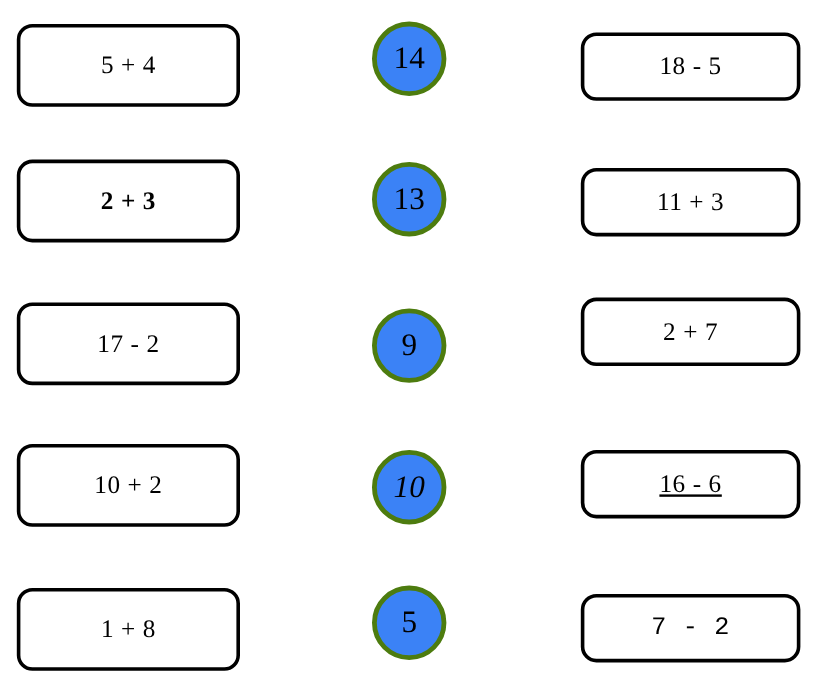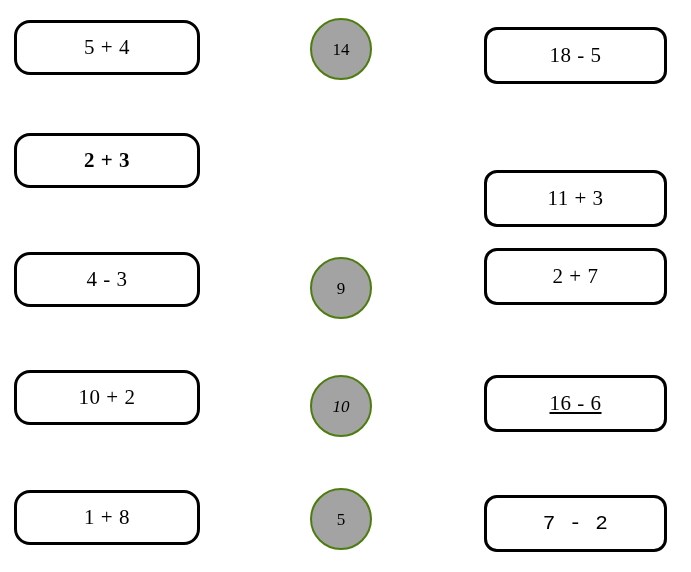--- a/index.html
+++ b/index.html
@@ -28,37 +28,37 @@
     border-radius: 13px;
     display: flex;
     align-items: center;
     justify-content: center;
     font-size: 21px;
     line-height: 1;
     color: #000000;
     letter-spacing: 0.5px;
     white-space: nowrap;
   }
-  .card.left  { left: 14px;  width: 186px; height: 55px; border-radius: 16px; }
+  .card.left  { left: 14px;  width: 186px; height: 69px; }
   .card.right { left: 484px; width: 183px; height: 57px; }
 
   
   .circle {
     position: absolute;
     box-sizing: border-box;
     left: 310px;
     width: 62px;
     height: 62px;
-    background: #a3a3a3;
-    border: 2px solid #4d7c0f;
+    background: #3b82f6;
+    border: 4px solid #4d7c0f;
     border-radius: 50%;
     display: flex;
     align-items: center;
     justify-content: center;
-    font-size: 17px;
+    font-size: 26px;
     line-height: 1;
     color: #000000;
     white-space: nowrap;
   }
 
   .expr-text,
   .num-text {
     display: block;
     pointer-events: none;
   }
@@ -70,53 +70,56 @@
 
   <div class="card left" style="top:20px;">
     <span class="expr-text">5 + 4</span>
   </div>
 
   <div class="card left" style="top:133px;font-weight:bold;">
     <span class="expr-text">2 + 3</span>
   </div>
 
   <div class="card left" style="top:252px;">
-    <span class="expr-text">4 - 3</span>
+    <span class="expr-text">17 - 2</span>
   </div>
 
   <div class="card left" style="top:370px;">
     <span class="expr-text">10 + 2</span>
   </div>
 
   <div class="card left" style="top:490px;">
     <span class="expr-text">1 + 8</span>
   </div>
 
   <div class="circle" style="top:18px;">
     <span class="num-text">14</span>
   </div>
 
+  <div class="circle" style="top:135px;">
+    <span class="num-text">13</span>
+  </div>
 
   <div class="circle" style="top:257px;">
     <span class="num-text">9</span>
   </div>
 
   <div class="circle" style="top:375px;font-style:italic;">
     <span class="num-text">10</span>
   </div>
 
   <div class="circle" style="top:488px;">
     <span class="num-text">5</span>
   </div>
 
   <div class="card right" style="top:27px;">
     <span class="expr-text">18 - 5</span>
   </div>
 
-  <div class="card right" style="top:140px;margin-top:30px;">
+  <div class="card right" style="top:140px;">
     <span class="expr-text">11 + 3</span>
   </div>
 
   <div class="card right" style="top:248px;text-align:right;">
     <span class="expr-text">2 + 7</span>
   </div>
 
   <div class="card right" style="top:375px;text-decoration:underline;">
     <span class="expr-text">16 - 6</span>
   </div>

